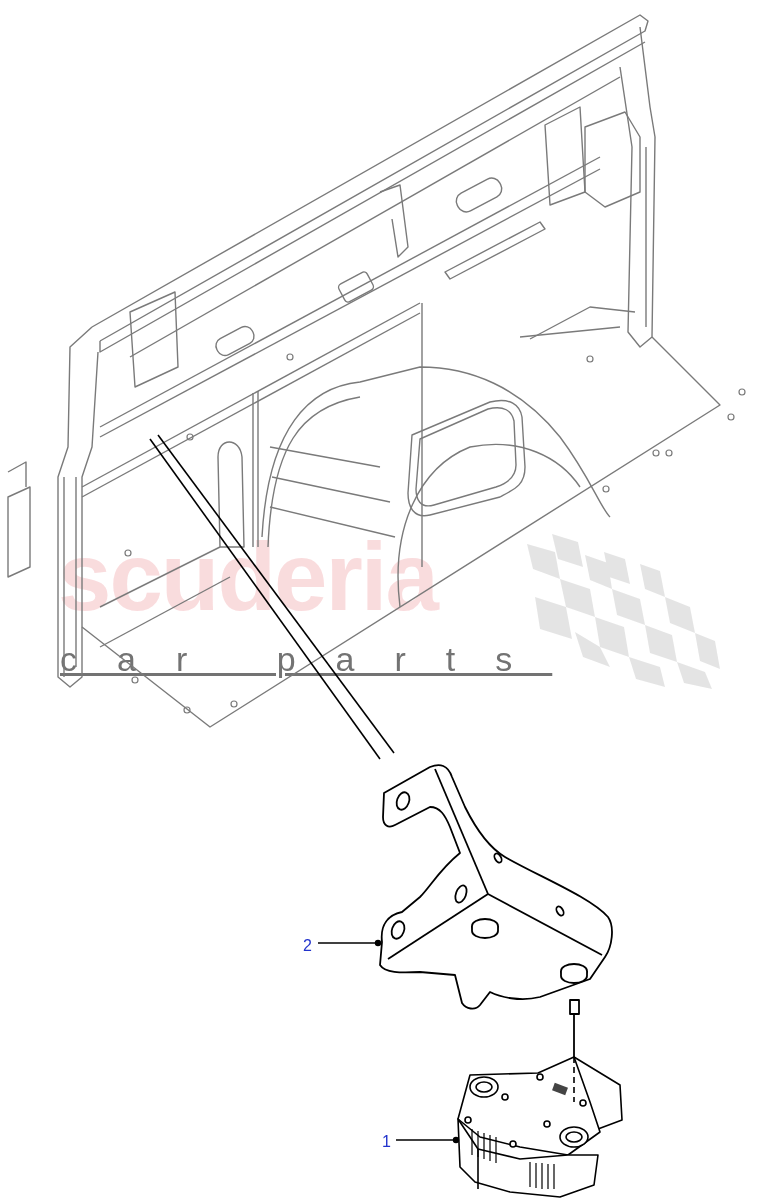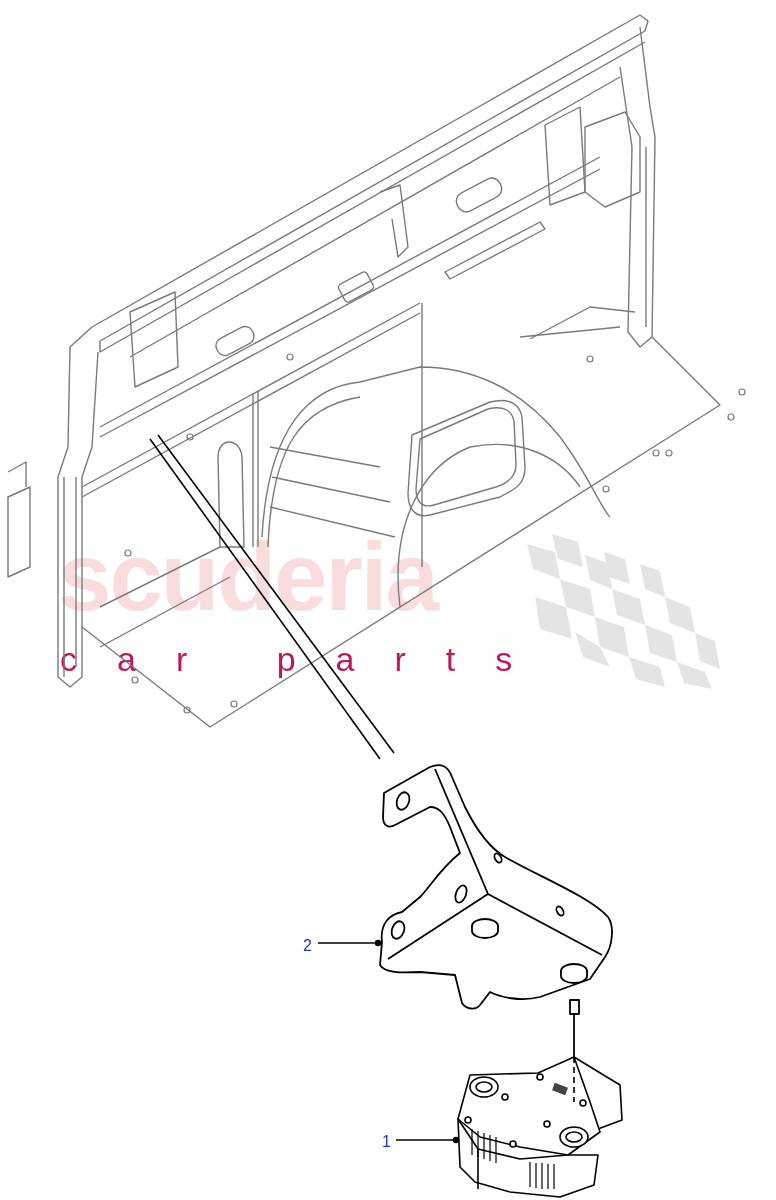--- a/index.html
+++ b/index.html
@@ -1,21 +1,21 @@
 <!DOCTYPE html>
 <html><head>
 <meta charset="utf-8">
 <style>
   html, body { margin:0; padding:0; background:#ffffff; }
   body { width:776px; height:1200px; position:relative; overflow:hidden; font-family:"Liberation Sans", sans-serif; }
   .canvas { position:absolute; left:0; top:7px; width:776px; height:1200px; }
   svg { position:absolute; left:0; top:0; }
   .callout-num { position:absolute; font-family:"Liberation Sans", sans-serif; font-size:16px; color:#2233cc; line-height:16px; }
   .watermark-main { position:absolute; left:58px; top:520px; font-family:"Liberation Sans", sans-serif; font-size:96px; font-weight:bold; color:#f9d6d8; letter-spacing:-2px; line-height:100px; opacity:0.85; }
-  .watermark-sub { position:absolute; left:60px; top:632px; font-family:"Liberation Sans", sans-serif; font-size:34px; color:#be185d; letter-spacing:40px; line-height:40px; }
+  .watermark-sub { position:absolute; left:60px; top:632px; font-family:"Liberation Sans", sans-serif; font-size:34px; color:#737373; letter-spacing:40px; line-height:40px;text-decoration:underline; }
 </style>
 </head>
 <body>
 
 <div class="canvas">
 
   <div class="watermark-main">scuderia</div>
   <div class="watermark-sub">car parts</div>
 
   <svg width="776" height="1200" viewBox="0 0 776 1200">

